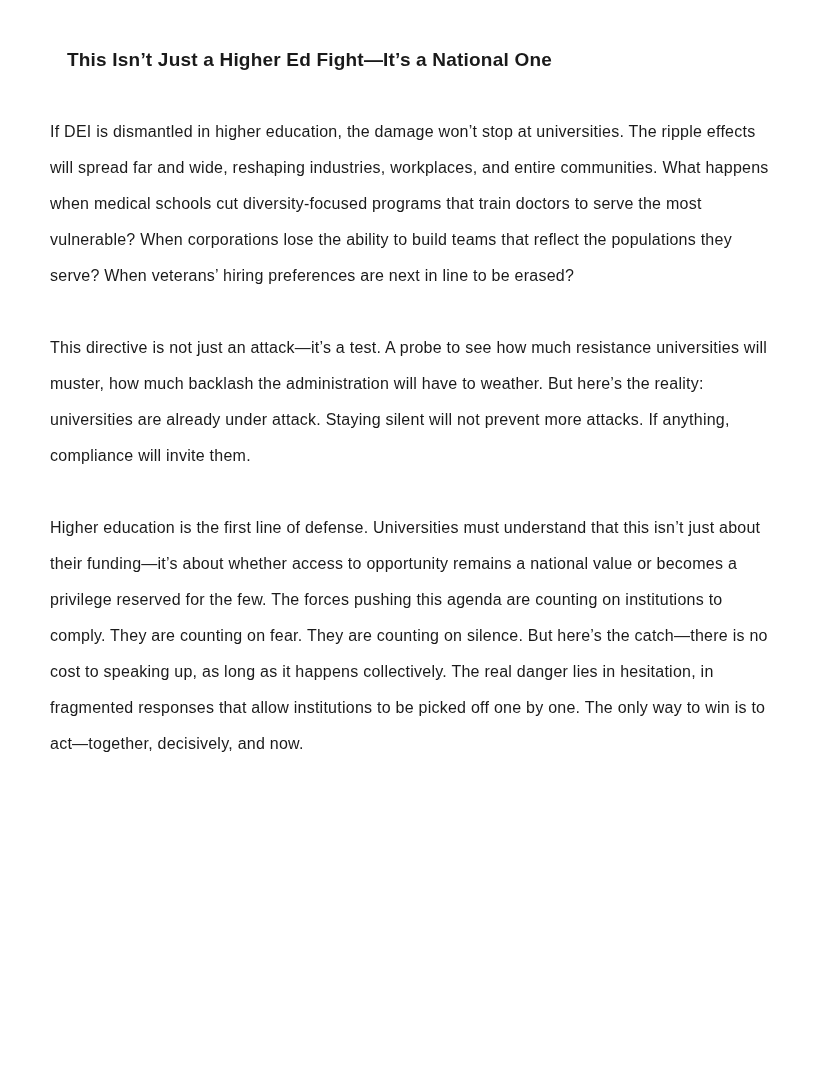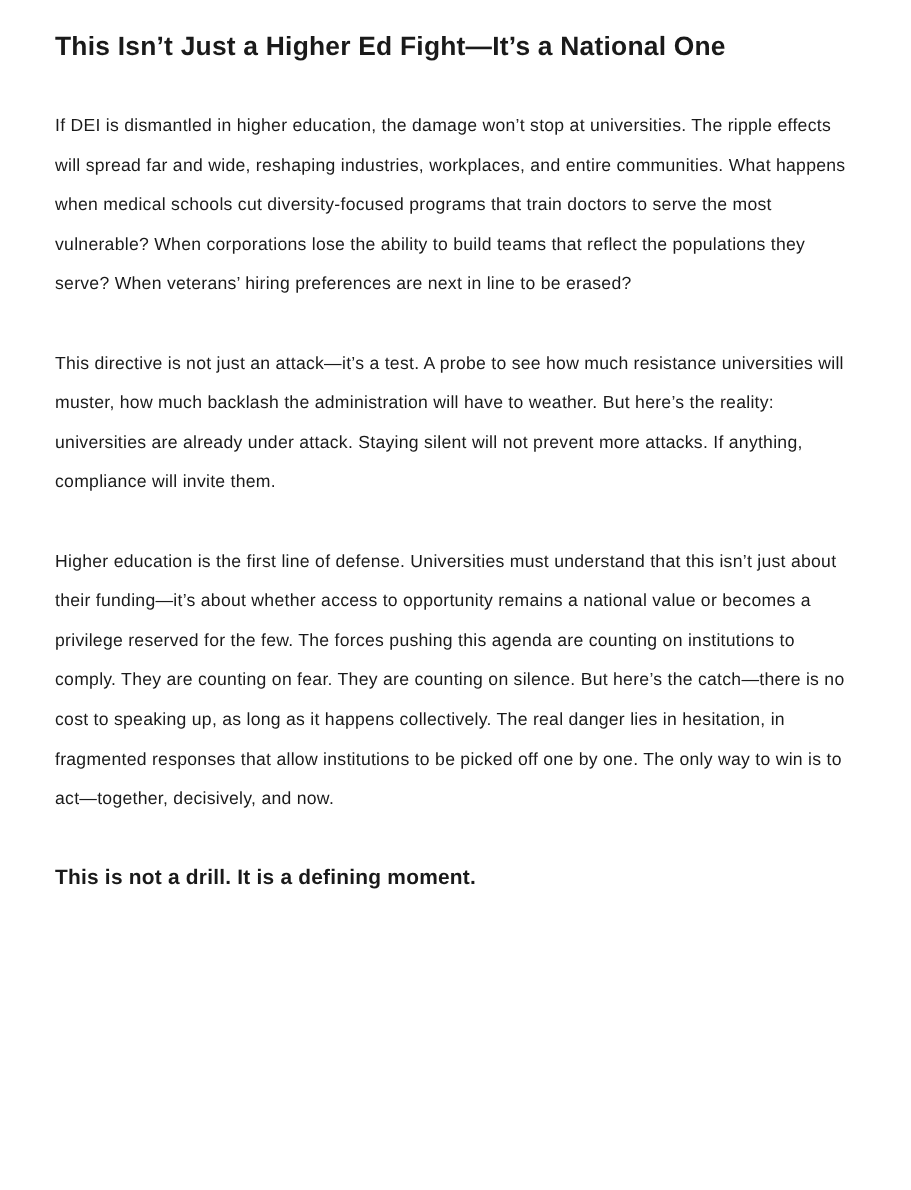--- a/index.html
+++ b/index.html
@@ -13,22 +13,22 @@
     overflow: hidden;
     font-family: "Liberation Sans", "DejaVu Sans", sans-serif;
     color: #1a1a1a;
   }
   .page {
     box-sizing: border-box;
     width: 828px;
     padding: 25px 50px 0 50px;
   }
   .article-heading {
-    margin: 0;
-    font-size: 24px;
+    margin: 17px;
+    font-size: 19px;
     font-weight: 700;
     line-height: 36px;
     letter-spacing: 0.2px;
     color: #1a1a1a;
   }
   .article-paragraph {
     margin: 36px 0 0 0;
     max-width: 728px;
     font-size: 16px;
     font-weight: 400;
@@ -51,14 +51,13 @@
 
 <main class="page">
   <h1 class="article-heading">This Isn’t Just a Higher Ed Fight—It’s a National One</h1>
 
   <p class="article-paragraph">If DEI is dismantled in higher education, the damage won’t stop at universities. The ripple effects will spread far and wide, reshaping industries, workplaces, and entire communities. What happens when medical schools cut diversity-focused programs that train doctors to serve the most vulnerable? When corporations lose the ability to build teams that reflect the populations they serve? When veterans’ hiring preferences are next in line to be erased?</p>
 
   <p class="article-paragraph">This directive is not just an attack—it’s a test. A probe to see how much resistance universities will muster, how much backlash the administration will have to weather. But here’s the reality: universities are already under attack. Staying silent will not prevent more attacks. If anything, compliance will invite them.</p>
 
   <p class="article-paragraph">Higher education is the first line of defense. Universities must understand that this isn’t just about their funding—it’s about whether access to opportunity remains a national value or becomes a privilege reserved for the few. The forces pushing this agenda are counting on institutions to comply. They are counting on fear. They are counting on silence. But here’s the catch—there is no cost to speaking up, as long as it happens collectively. The real danger lies in hesitation, in fragmented responses that allow institutions to be picked off one by one. The only way to win is to act—together, decisively, and now.</p>
 
-  <p class="article-closing">This is not a drill. It is a defining moment.</p>
 </main>
 
 </body></html>

